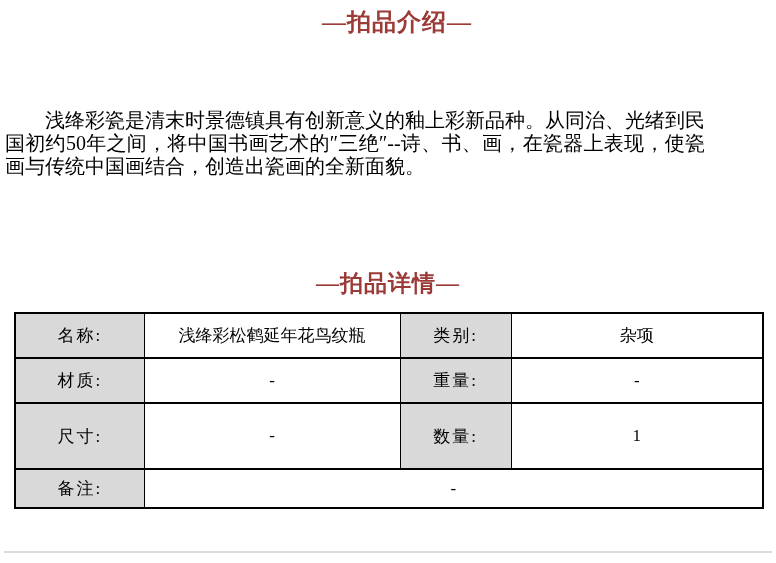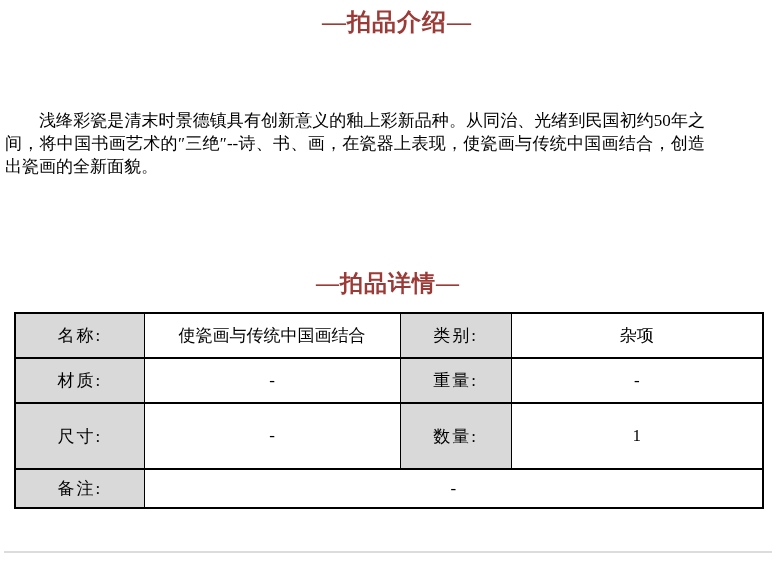--- a/index.html
+++ b/index.html
@@ -28,21 +28,21 @@
     color: var(--heading-red, #9b3a36);
     letter-spacing: 1px;
     padding-left: 9px;
   }
   .intro {
     position: absolute;
     top: 109px;
     left: 5px;
     width: 700px;
     margin: 0;
-    font-size: 17px;
+    font-size: 20px;
     line-height: 23px;
     text-indent: 2em;
     text-align: justify;
     color: #000000;
   }
   .heading2 {
     position: absolute;
     top: 268px;
     left: 0;
     width: 776px;
@@ -106,21 +106,21 @@
   <table class="details">
     <colgroup>
       <col style="width:129px">
       <col style="width:256px">
       <col style="width:111px">
       <col style="width:252px">
     </colgroup>
     <tbody>
       <tr class="r1">
         <td class="lbl">名称:</td>
-        <td class="val">使瓷画与传统中国画结合</td>
+        <td class="val">浅绛彩松鹤延年花鸟纹瓶</td>
         <td class="lbl">类别:</td>
         <td class="val">杂项</td>
       </tr>
       <tr class="r2">
         <td class="lbl">材质:</td>
         <td class="val">-</td>
         <td class="lbl">重量:</td>
         <td class="val">-</td>
       </tr>
       <tr class="r3">

